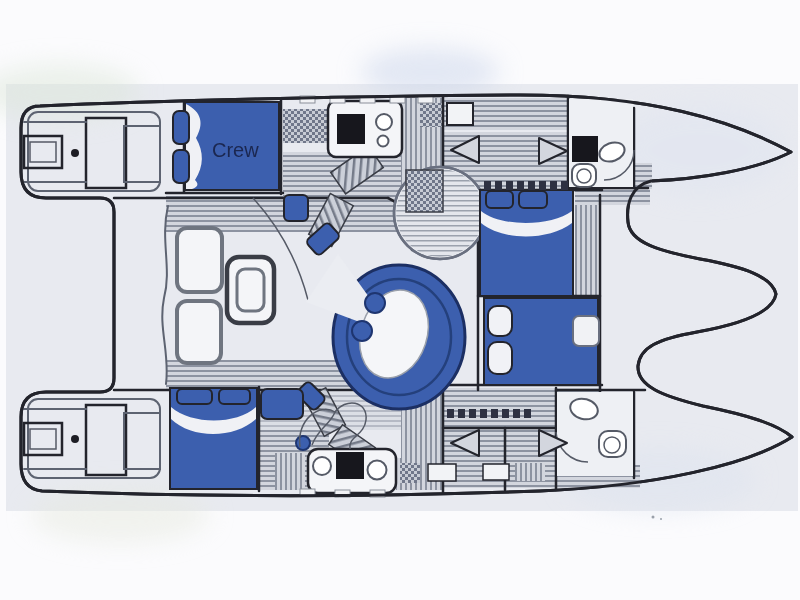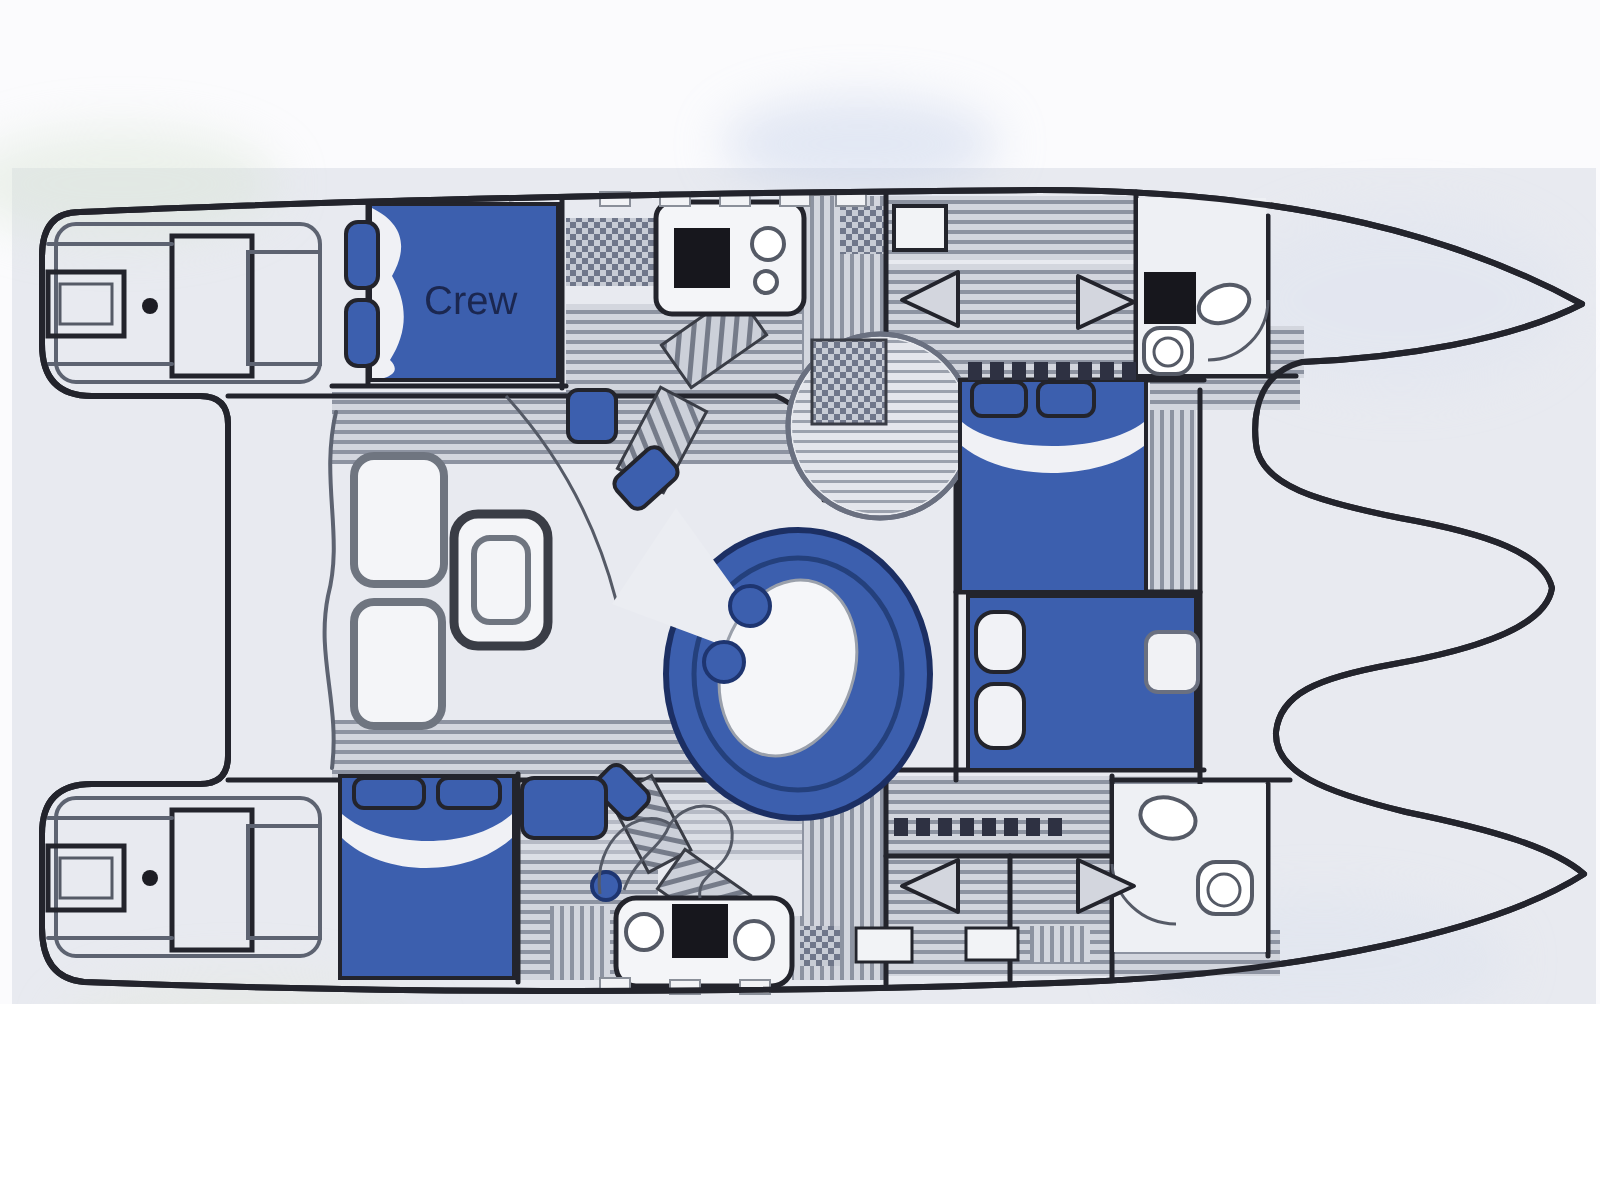--- a/index.html
+++ b/index.html
@@ -1,16 +1,16 @@
 <!DOCTYPE html>
 <html><head>
 <meta charset="utf-8">
 <style>
   html,body{margin:0;padding:0;background:#ffffff;}
-  .stage{position:relative;width:800px;height:502px;overflow:hidden;
+  .stage{position:relative;width:800px;height:600px;overflow:hidden;
          font-family:"Liberation Sans", sans-serif;}
   svg{display:block;}
   .outline{stroke:#23242c;stroke-width:3;fill:none;stroke-linejoin:round;stroke-linecap:round;}
   .wall{stroke:#23242c;stroke-width:2.5;fill:none;stroke-linecap:round;}
   .wall-med{stroke:#5d6371;stroke-width:2;fill:none;stroke-linecap:round;}
   .thin{stroke:#555a66;stroke-width:1.5;fill:none;}
   .blue{fill:#3c5fae;stroke:#1e3570;stroke-width:2;}
   .blue-dk{fill:#3c5fae;stroke:#23242c;stroke-width:2;}
   .white-surf{fill:#f4f5f8;stroke:#23242c;stroke-width:2.5;}
   .white-lt{fill:#f4f5f8;stroke:#6f7580;stroke-width:4;}

